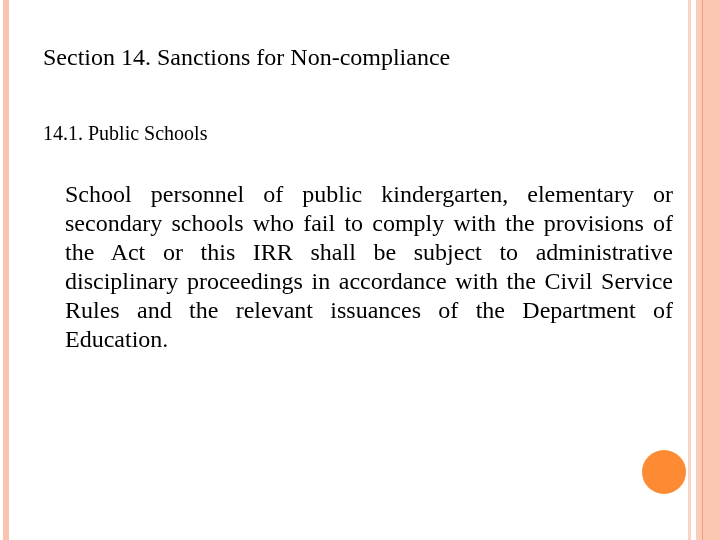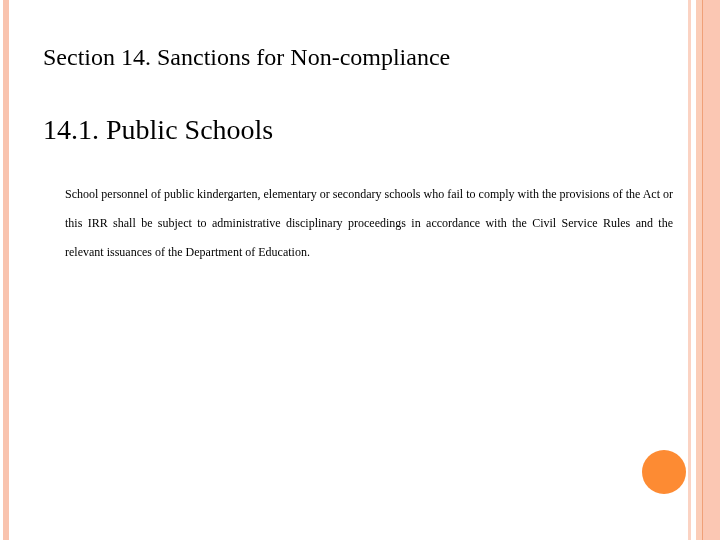--- a/index.html
+++ b/index.html
@@ -9,24 +9,24 @@
       font-family: "Liberation Serif", "DejaVu Serif", serif;
       color: #000;
     }
     .stripe { position: absolute; top: 0; height: 540px; }
     .left-stripe { left: 3px; width: 6px; background: #f9c3ae; }
     .right-s1 { left: 688px; width: 3px; background: #fbd3c3; }
     .right-s2 { left: 696px; width: 6px; background: #fbcdb8; }
     .right-s3 { left: 702px; width: 1px; background: #f0a078; }
     .right-s4 { left: 703px; width: 17px; background: #fbc7b3; }
     .title { position: absolute; left: 43px; top: 44px; font-size: 24px; white-space: nowrap; }
-    .subtitle { position: absolute; left: 43px; top: 114px; font-size: 28px; white-space: nowrap; }
+    .subtitle { position: absolute; left: 43px; top: 122px; font-size: 20px; white-space: nowrap; }
     .body {
       position: absolute; left: 65px; top: 180px; width: 608px;
-      font-size: 12px; line-height: 29px; text-align: justify;
+      font-size: 24px; line-height: 29px; text-align: justify;
     }
     .dot {
       position: absolute; left: 642px; top: 450px; width: 44px; height: 44px;
       border-radius: 50%; background: #fd8b33;
     }
   </style>
 </head>
 <body>
 
 <div class="stripe left-stripe"></div>

